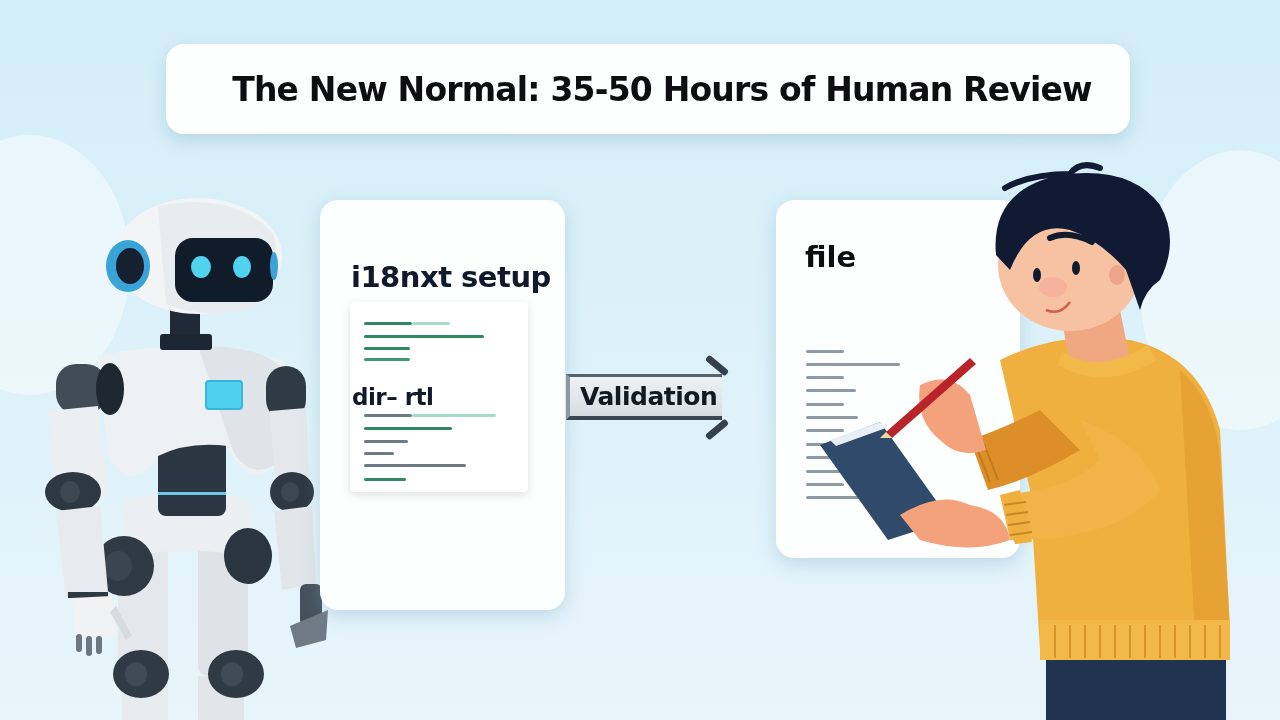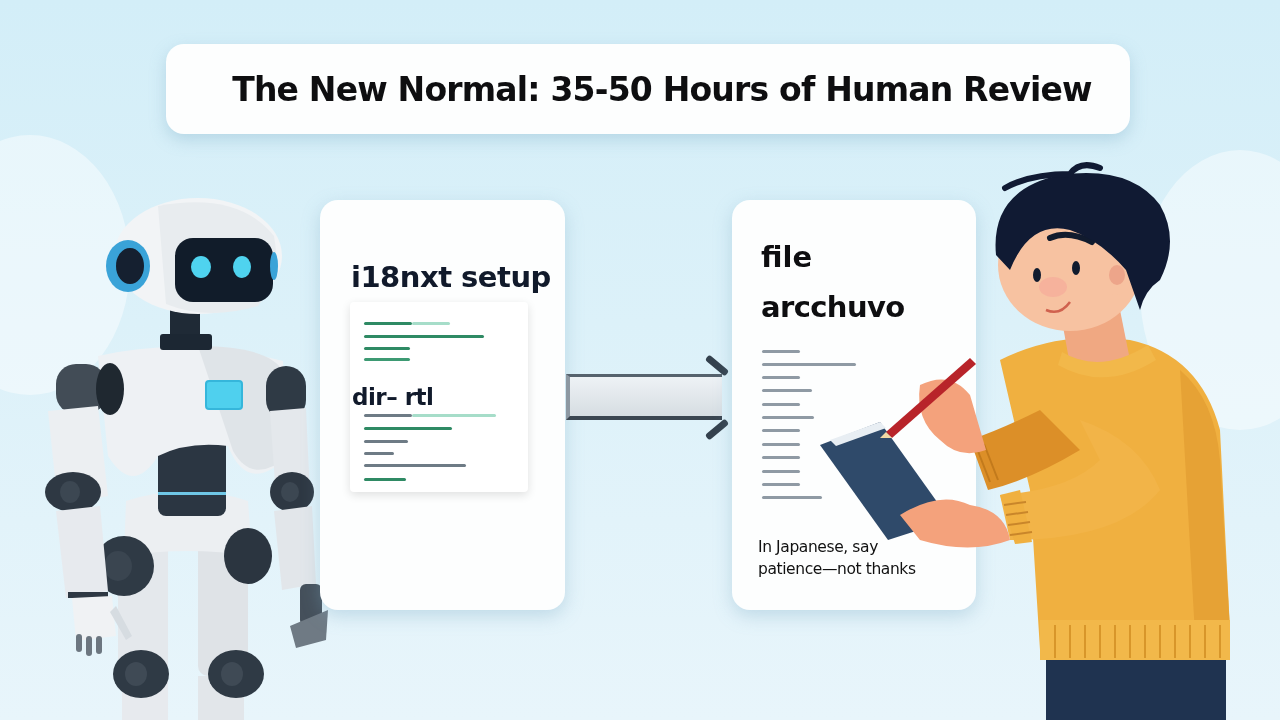--- a/index.html
+++ b/index.html
@@ -22,21 +22,21 @@
   .title-box h1 {
     font-family: "DejaVu Sans", sans-serif; font-weight: 700; font-size: 33px;
     color: #0e0e10; letter-spacing: -0.8px;
   }
 
   .card {
     position: absolute; background: #fdfefe; border-radius: 18px;
     box-shadow: 0 6px 18px rgba(120,170,195,0.35);
   }
   .card.left-card { left: 320px; top: 200px; width: 245px; height: 410px; }
-  .card.right-card { left: 732px; top: 200px; width: 244px; height: 410px; }
+  .card.right-card { left: 776px; top: 200px; width: 244px; height: 358px; }
 
   .card-heading {
     position: absolute; font-family: "DejaVu Sans", sans-serif; font-weight: 700; color: #111a2b;
   }
   .left-card .h-top { left: 31px; top: 60px; font-size: 29px; letter-spacing: -0.5px; }
   .left-card .h-mid { left: 32px; top: 184px; font-size: 23px; letter-spacing: -0.5px; }
   .left-card .h-bot { left: 32px; top: 330px; font-size: 23px; letter-spacing: -0.6px; }
 
   .code-panel {
     position: absolute; left: 30px; top: 102px; width: 178px; height: 190px;
@@ -154,41 +154,37 @@
     <div class="code-line" style="left:14px;top:162px;width:102px;background:#6e7b85"></div>
     <div class="code-line" style="left:14px;top:176px;width:42px;background:#2f8a64"></div>
   </div>
   <div class="card-heading h-mid">dir– rtl</div>
 </div>
 
 <div class="arrow">
   <div class="arrow-body"></div>
   <div class="fin" style="left:138px;top:2px;transform:rotate(40deg)"></div>
   <div class="fin" style="left:138px;top:66px;transform:rotate(-40deg)"></div>
+  <div class="arrow-label">Validation</div>
 </div>
 
 <div class="card right-card">
   <div class="card-heading h-file">file</div>
-  <div class="card-heading h-arch">arcchuvo</div>
   <div class="doc-line" style="top:150px;width:38px"></div>
   <div class="doc-line" style="top:163px;width:94px"></div>
   <div class="doc-line" style="top:176px;width:38px"></div>
   <div class="doc-line" style="top:189px;width:50px"></div>
   <div class="doc-line" style="top:203px;width:38px"></div>
   <div class="doc-line" style="top:216px;width:52px"></div>
   <div class="doc-line" style="top:229px;width:38px"></div>
   <div class="doc-line" style="top:243px;width:38px"></div>
   <div class="doc-line" style="top:256px;width:38px"></div>
   <div class="doc-line" style="top:270px;width:38px"></div>
   <div class="doc-line" style="top:283px;width:38px"></div>
   <div class="doc-line" style="top:296px;width:60px"></div>
-  <div class="note">
-    <div>In Japanese, say</div>
-    <div>patience—not thanks</div>
-  </div>
 </div>
 
 <svg class="illus" style="left:800px;top:160px" width="480" height="560" viewBox="0 0 480 560">
 
   <rect x="246" y="490" width="180" height="70" fill="#1f3350"></rect>
 
   <path d="M200 200 Q260 170 330 180 Q400 195 420 270 L430 470 Q340 500 240 490 L230 330 Z" fill="#f0b040"></path>
   <path d="M380 210 Q415 240 420 300 L430 470 L395 475 Z" fill="#e6a235"></path>
   <rect x="240" y="460" width="190" height="40" fill="#f2b84a"></rect>
   <g stroke="#d8962a" stroke-width="2">

